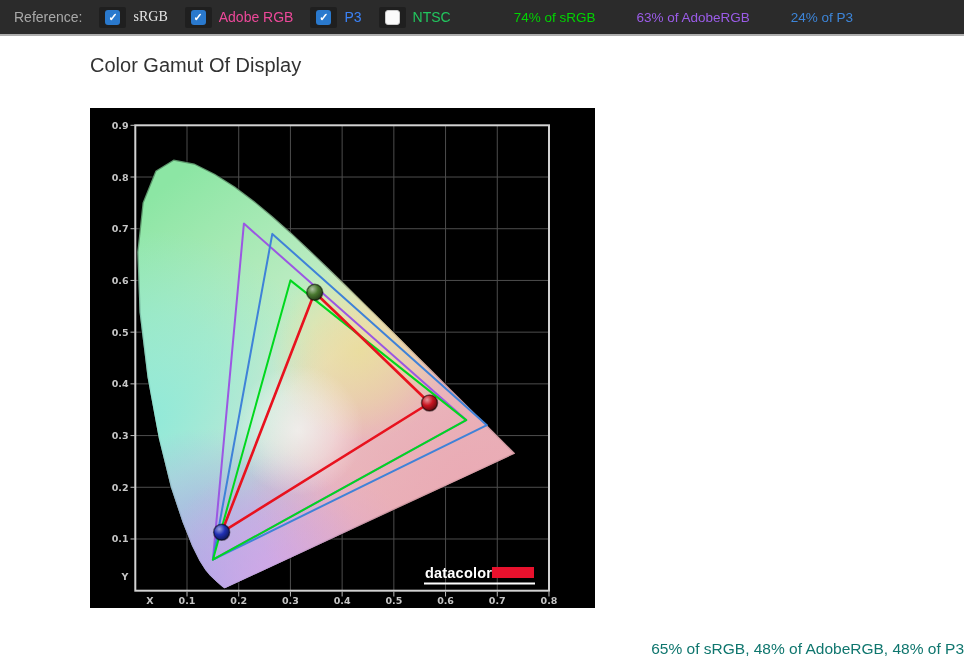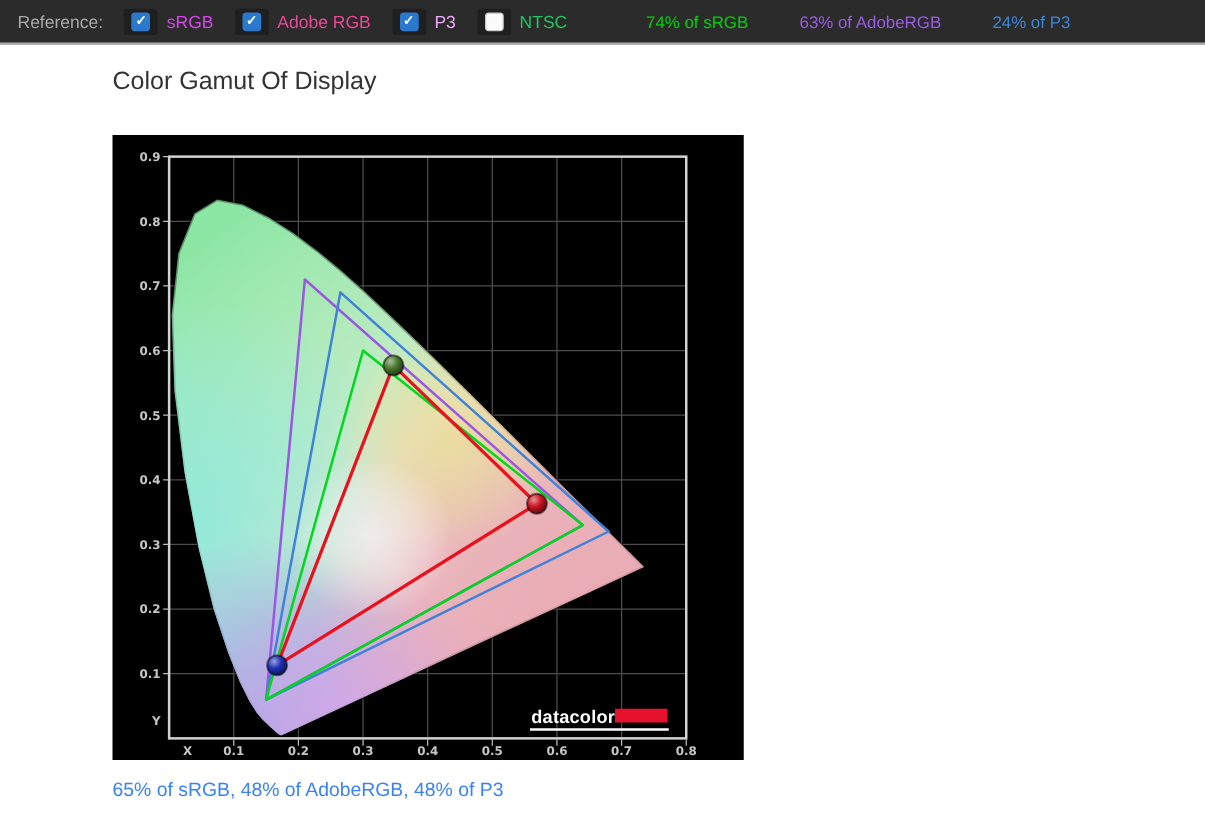--- a/index.html
+++ b/index.html
@@ -23,47 +23,47 @@
   }
   .cb-box.checked{background:#2a79cd;}
   .cb-box.unchecked{background:#fbfbfb;border:1px solid #cccccc;}
   .cb-label{margin-left:7px;}
   .stats{display:flex;margin-left:46px;gap:41px;font-size:13.5px;}
   
   .content{margin-left:90px;}
   .page-title{margin:20px 0 0 0;font-size:20px;font-weight:normal;color:#333;line-height:19px;}
   .chart-box{margin-top:33px;width:505px;height:500px;background:#000;}
   svg{display:block;}
-  .caption{margin:16px 0 0 0;font-size:15.5px;color:#3b82f6;}
+  .caption{margin:32px 0 0 0;font-size:15.5px;color:#0f766e;text-align:right;}
 </style>
 </head>
 <body>
 
 <div class="toolbar">
   <span class="ref-label">Reference:</span>
 
   <label class="cb-group">
     <span class="cb-wrap">
         <span class="cb-box checked">✓</span>
       </span>
-    <span class="cb-label" style="color: #d946ef;">sRGB</span>
+    <span class="cb-label" style="color: #e5e5e5; font-family: Liberation Serif, serif;">sRGB</span>
   </label>
 
   <label class="cb-group">
     <span class="cb-wrap">
         <span class="cb-box checked">✓</span>
       </span>
     <span class="cb-label" style="color: #ec4899;">Adobe RGB</span>
   </label>
 
   <label class="cb-group">
     <span class="cb-wrap">
         <span class="cb-box checked">✓</span>
       </span>
-    <span class="cb-label" style="color: #f0abfc;">P3</span>
+    <span class="cb-label" style="color: #3b82f6;">P3</span>
   </label>
 
   <label class="cb-group">
     <span class="cb-wrap">
         <span class="cb-box unchecked"></span>
       </span>
     <span class="cb-label" style="color: #22c55e;">NTSC</span>
   </label>
 
   <div class="stats">

